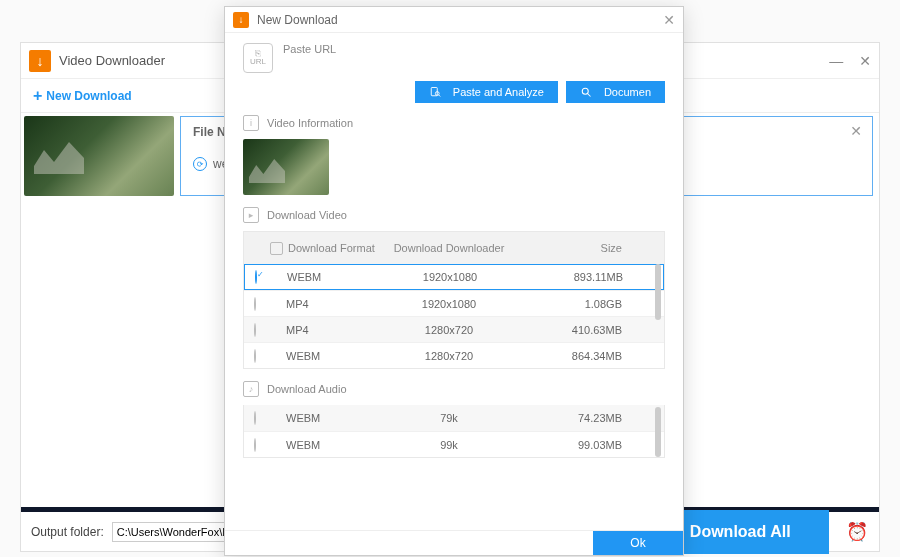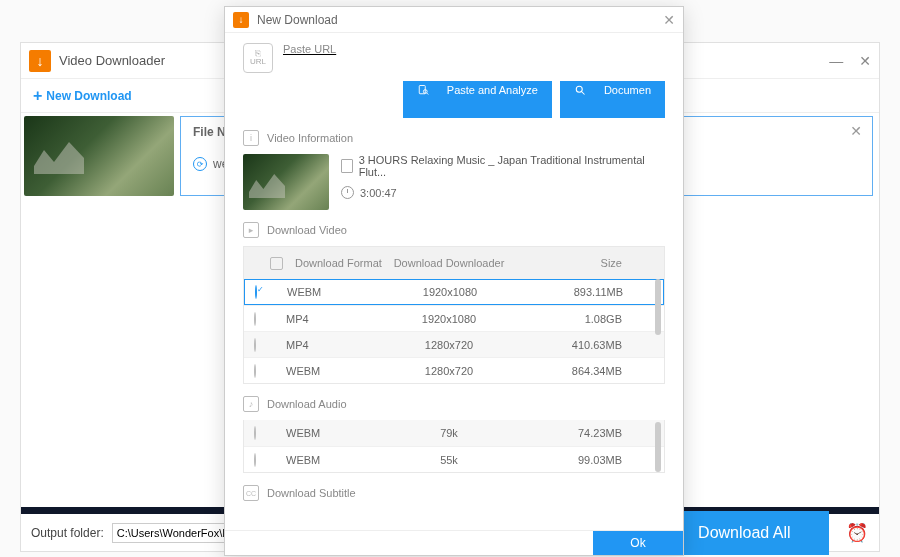--- a/index.html
+++ b/index.html
@@ -19,62 +19,62 @@
 
 .mw-body { display: flex; height: 86px; }
 .thumb-left { width: 150px; height: 80px; margin: 3px; background: linear-gradient(135deg,#1a3618 0%,#3e5e35 40%,#94a678 70%,#688253 100%); border-radius: 2px; position:relative; }
 .thumb-left::after { content:""; position:absolute; left:10px; top:18px; width:50px; height:40px; background:rgba(200,200,190,.5); clip-path: polygon(0 80%,20% 40%,40% 70%,70% 20%,100% 60%,100% 100%,0 100%); }
 .mw-info { flex: 1; border: 1px solid #60aef2; margin: 3px 6px 3px 3px; padding: 8px 12px; position: relative; }
 .mw-info-label { font-size: 12px; color: #666; font-weight: 600; }
 .mw-info-val { font-size: 12px; color: #666; margin-top: 18px; display: flex; align-items: center; gap: 6px; }
 .mw-info-close { position: absolute; top: 6px; right: 10px; color: #999; cursor: pointer; font-size: 14px; }
 .mini-icon { width:14px; height:14px; border:1.5px solid #2196f3; border-radius:50%; display:inline-flex; align-items:center; justify-content:center; color:#2196f3; font-size:8px; }
 
-.mw-footer { position: absolute; bottom: 0; left: 0; right: 0; height: 44px; display: flex; align-items: center; padding: 0 10px; gap: 8px; background:#fff; border-top:7px solid #0f172a; }
+.mw-footer { position: absolute; bottom: 0; left: 0; right: 0; height: 44px; display: flex; align-items: center; padding: 0 10px; gap: 8px; background:#fff; border-top:5px solid #0f172a; }
 .mw-footer-lbl { font-size: 12px; color: #444; }
 .mw-footer-input { flex: 0 0 200px; font-size: 11px; padding: 2px 4px; border: 1px solid #ccc; height: 20px; }
 .mw-footer-btn { width: 20px; height: 20px; border: 1px solid #ccc; background:#f4f4f4; font-size:11px; cursor:pointer; }
 .mw-spacer { flex:1; }
-.download-all { background: #2299f0; color:#fff; font-size: 16px; padding: 10px 38px; border:none; cursor:pointer; height:44px; }
+.download-all { background: #2299f0; color:#fff; font-size: 16px; padding: 10px 38px; border:none; cursor:pointer; height:44px;font-weight:bold; }
 .clock-icon { margin-left:10px; color:#2299f0; font-size:18px; cursor:pointer; }
 
 
 .dialog { position: absolute; left: 224px; top: 6px; width: 460px; height: 550px; background: #fff; border: 1px solid #ccc; box-shadow: 0 4px 20px rgba(0,0,0,.15); display:flex; flex-direction:column; }
 .dlg-titlebar { height: 26px; display:flex; align-items:center; padding: 0 8px; border-bottom:1px solid #eee; }
 .dlg-logo { width:16px; height:16px; background:#f57c00; color:#fff; font-size:10px; display:flex; align-items:center; justify-content:center; border-radius:2px; }
 .dlg-title { margin-left:8px; font-size:12px; color:#666; flex:1; }
 .dlg-close { color:#999; font-size:14px; cursor:pointer; }
 .dlg-body { flex:1; overflow:hidden; padding: 10px 18px 0 18px; display:flex; flex-direction:column; }
 
 .url-row { display:flex; gap:10px; align-items:flex-start; }
 .url-icon { width:30px; height:30px; border:1px solid #ccc; border-radius:4px; display:flex; flex-direction:column; align-items:center; justify-content:center; color:#aaa; font-size:8px; line-height:1; }
-.url-col { flex:1;text-decoration:underline; }
+.url-col { flex:1; }
 .url-lbl { font-size:11px; color:#888; margin-bottom:4px; }
 .url-input { width:100%; font-size:11px; padding:3px 4px; border:1px solid #bbb; height:22px; color:#1565c0; background:#e6f0fb; }
 .btn-row { display:flex; gap:8px; justify-content:flex-end; margin-top:8px; margin-left:40px; }
-.blue-btn { background:#2196f3; color:#fff; border:none; font-size:11px; padding: 3px 14px; height:37px; cursor:pointer; display:flex; align-items:flex-start; gap:18px; }
+.blue-btn { background:#2196f3; color:#fff; border:none; font-size:11px; padding: 3px 14px; height:22px; cursor:pointer; display:flex; align-items:center; gap:12px; }
 .blue-btn svg { width:12px; height:12px; fill:#fff; }
 
 .section-hdr { display:flex; align-items:center; gap:8px; margin:12px 0 8px 0; color:#888; font-size:11px; }
 .section-hdr .ico { width:16px; height:16px; border:1px solid #bbb; border-radius:2px; display:flex; align-items:center; justify-content:center; color:#bbb; font-size:9px; }
 
 .vinfo { display:flex; gap:12px; }
 .vthumb { width:86px; height:56px; background: linear-gradient(135deg,#1a3618 0%,#3e5e35 40%,#94a678 70%,#688253 100%); border-radius:2px; flex-shrink:0; position:relative; }
 .vthumb::after { content:""; position:absolute; left:6px; top:14px; width:36px; height:30px; background:rgba(200,200,190,.5); clip-path: polygon(0 80%,20% 40%,40% 70%,70% 20%,100% 60%,100% 100%,0 100%); }
 .vmeta { flex:1; }
 .vtitle-row { display:flex; align-items:center; gap:6px; font-size:11px; color:#555; }
 .file-icon { width:12px; height:14px; border:1px solid #aaa; border-radius:1px; position:relative; }
 .dur-row { display:flex; align-items:center; gap:6px; font-size:11px; color:#666; margin-top:8px; }
 .clock2 { width:13px; height:13px; border:1.5px solid #999; border-radius:50%; position:relative; }
 .clock2::after { content:""; position:absolute; left:5px; top:2px; width:1px; height:4px; background:#999; }
 
 .tbl { border:1px solid #e8e8e8; }
 .tbl-head { display:flex; background:#f2f2f2; font-size:11px; color:#888; height:32px; align-items:center; }
 .col-r { width:20px; }
-.col-fmt { width:120px; display:flex; gap:12px; padding-left:6px; }
+.col-fmt { width:120px; display:flex; gap:5px; padding-left:6px; }
 .col-res { width:130px; text-align:center; }
 .col-size { width:120px; text-align:right; padding-right:12px; }
 .tbl-row { display:flex; font-size:11px; color:#666; height:26px; align-items:center; border-top:1px solid #f0f0f0; }
 .tbl-row.sel { border:1px solid #2196f3; background:#fff; }
 .tbl-row.alt { background:#f7f7f7; }
 .radio { width:10px; height:10px; border:1.5px solid #bbb; border-radius:50%; margin-left:10px; }
 .radio.on { border-color:#2196f3; background: radial-gradient(circle,#2196f3 0 40%,#fff 45% 100%); position:relative; }
 .radio.on::after { content:"✓"; position:absolute; color:#2196f3; font-size:8px; left:1px; top:-1px; }
 .hdr-ico { width:13px; height:13px; border:1px solid #bbb; border-radius:2px; }
 
@@ -167,30 +167,20 @@
         <span>Documen</span>
       </button>
     </div>
 
     <div class="section-hdr">
       <span class="ico">i</span>
       <span>Video Information</span>
     </div>
     <div class="vinfo">
       <div class="vthumb"></div>
-      <div class="vmeta">
-        <div class="vtitle-row">
-          <span class="file-icon"></span>
-          <span>3 HOURS Relaxing Music _ Japan Traditional Instrumental Flut...</span>
-        </div>
-        <div class="dur-row">
-          <span class="clock2"></span>
-          <span>3:00:47</span>
-        </div>
-      </div>
     </div>
 
     <div class="section-hdr">
       <span class="ico">▸</span>
       <span>Download Video</span>
     </div>
     <div class="tbl tbl-wrap">
       <div class="tbl-head">
         <span class="col-r"></span>
         <span class="col-fmt">
@@ -234,29 +224,25 @@
     <div class="tbl atbl atbl-wrap" style="border-top:none;">
       <div class="tbl-row alt">
         <span class="col-r"><span class="radio"></span></span>
         <span class="col-fmt" style="padding-left:22px;">WEBM</span>
         <span class="col-res">79k</span>
         <span class="col-size">74.23MB</span>
       </div>
       <div class="tbl-row">
         <span class="col-r"><span class="radio"></span></span>
         <span class="col-fmt" style="padding-left:22px;">WEBM</span>
-        <span class="col-res">55k</span>
+        <span class="col-res">99k</span>
         <span class="col-size">99.03MB</span>
       </div>
       <div class="scrollbar"></div>
     </div>
 
-    <div class="section-hdr">
-      <span class="ico" style="font-size:7px;">CC</span>
-      <span>Download Subtitle</span>
-    </div>
 
   </div>
 
   <div class="dlg-footer">
     <button class="btn-ok">Ok</button>
   </div>
 </div>
 
 </body></html>

